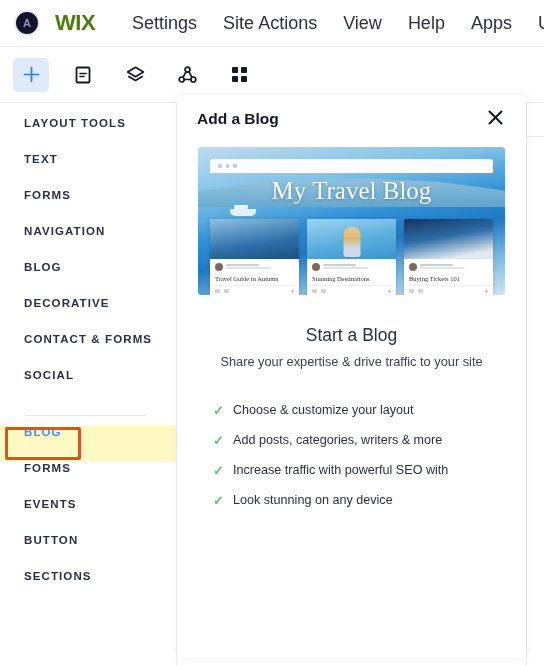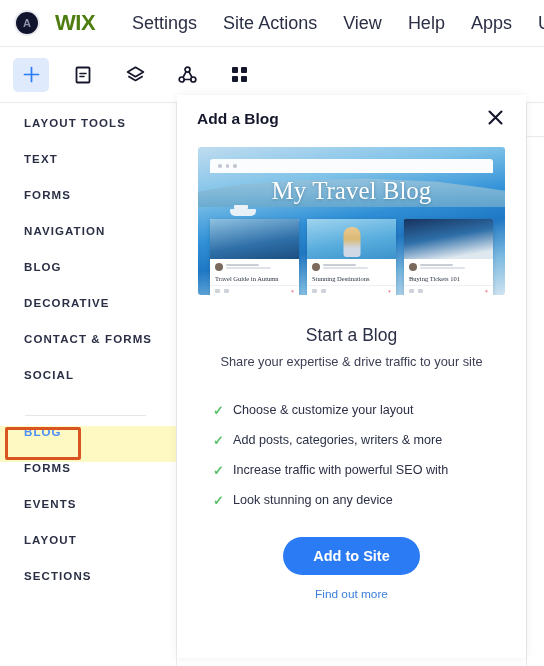--- a/index.html
+++ b/index.html
@@ -291,21 +291,21 @@
       <span class="sel-box"></span>
       <span>BLOG</span>
     </div>
     <div class="side-item">
         <span>FORMS</span>
       </div>
     <div class="side-item">
         <span>EVENTS</span>
       </div>
     <div class="side-item">
-        <span>LAYOUT</span>
+        <span>BUTTON</span>
       </div>
     <div class="side-item">
         <span>SECTIONS</span>
       </div>
   </div>
 
   <div class="right-strip">
     <div class="band"></div>
   </div>
 
@@ -397,19 +397,15 @@
       <div class="feature">
         <span class="check">✓</span>
         <span>Increase traffic with powerful SEO with</span>
       </div>
       <div class="feature">
         <span class="check">✓</span>
         <span>Look stunning on any device</span>
       </div>
     </div>
 
-    <div class="cta-wrap">
-      <button class="cta">Add to Site</button>
-      <a class="findout">Find out more</a>
-    </div>
   </div>
 
 </div>
 
 </body></html>

